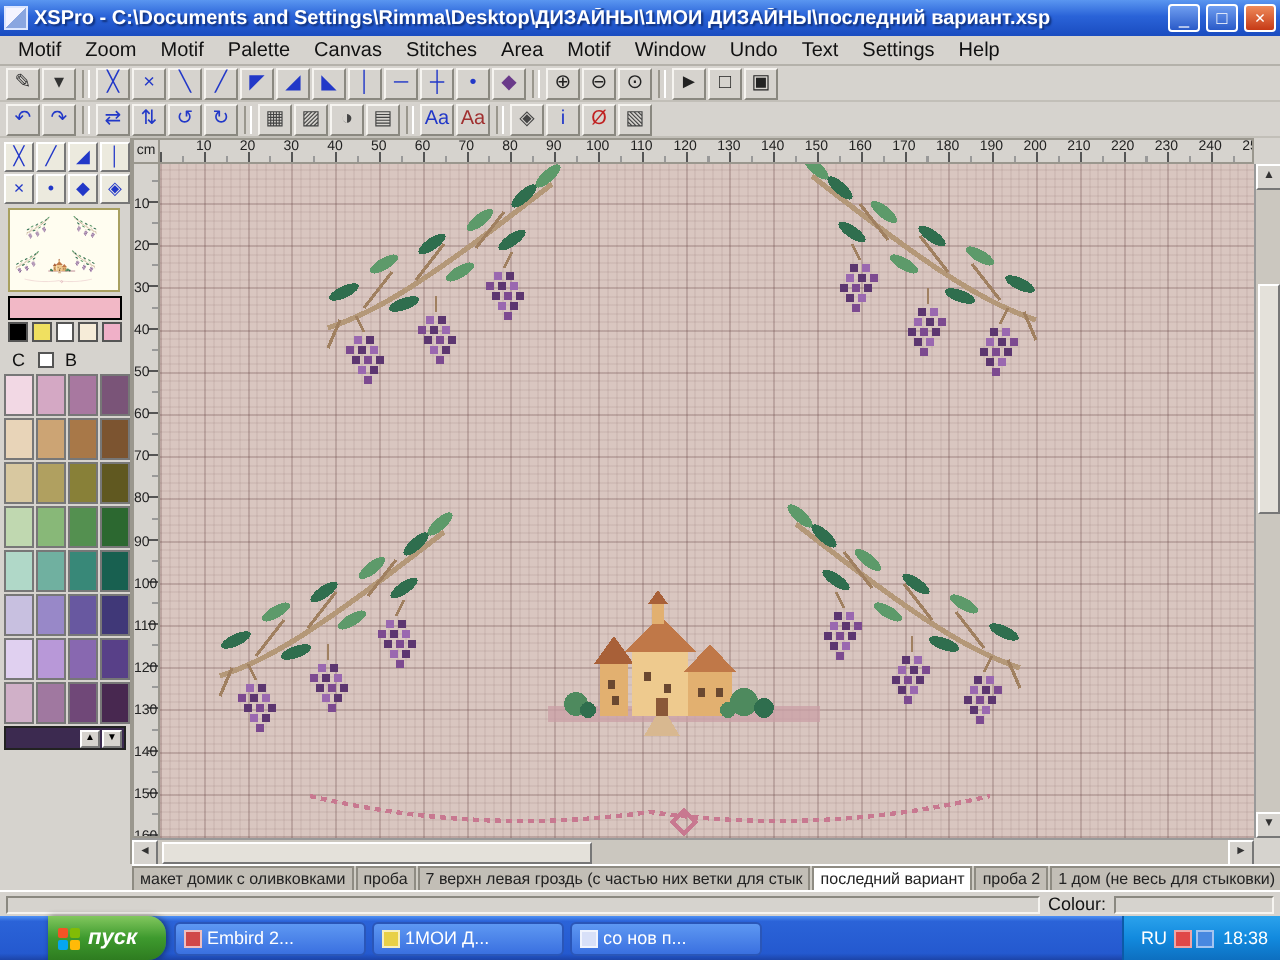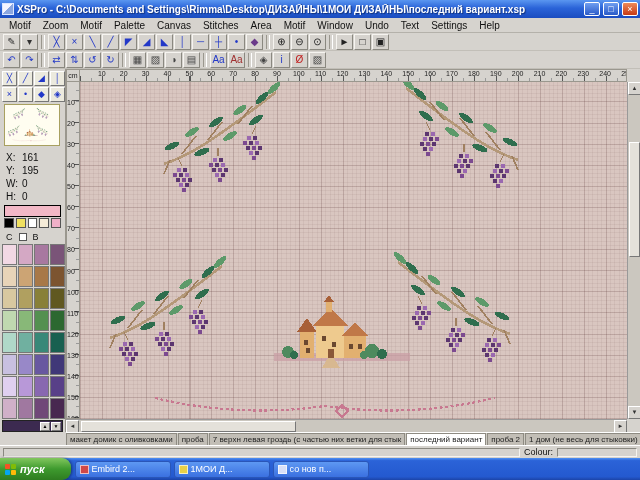--- a/index.html
+++ b/index.html
@@ -85,22 +85,22 @@
 
   
   .statusbar{position:absolute;top:445px;left:0;right:0;height:13px;background:#d6d3ce;border-top:1px solid #fff;display:flex;align-items:center;gap:4px;padding:0 3px;}
   .status-panel{flex:1;height:9px;border:1px solid;border-color:#8a8880 #f6f4f0 #f6f4f0 #8a8880;}
   .status-label{font-size:9px;color:#111;}
   .status-box{width:80px;height:9px;border:1px solid;border-color:#8a8880 #f6f4f0 #f6f4f0 #8a8880;}
 
   
   .taskbar{position:absolute;top:458px;left:0;right:0;height:22px;display:flex;align-items:center;gap:4px;
     background:linear-gradient(180deg,#4f91f4 0%,#2b63d8 12%,#2459cf 85%,#1c44a8 100%);}
-  .start{height:22px;padding:0 26px 0 5px;border:none;border-radius:0 9px 9px 0;color:#fff;font-style:italic;font-weight:bold;font-size:11px;
-    background:linear-gradient(180deg,#82c75e 0%,#3e9a2e 50%,#2e7c20 100%);display:flex;align-items:center;gap:4px;box-shadow:1px 0 3px rgba(0,0,0,.45);}
+  .start{height:22px;padding:0 14px 0 5px;border:none;border-radius:0 9px 9px 0;color:#fff;font-style:italic;font-weight:bold;font-size:11px;
+    background:linear-gradient(180deg,#82c75e 0%,#3e9a2e 50%,#2e7c20 100%);display:flex;align-items:center;gap:4px;box-shadow:1px 0 3px rgba(0,0,0,.45);margin-left:24px;}
   .win-logo{display:grid;grid-template-columns:5px 5px;grid-auto-rows:5px;gap:1px;}
   .win-logo span{display:block;border-radius:1px;}
   .tasks{display:flex;gap:3px;flex:1;overflow:hidden;}
   .task{flex:0 1 96px;height:17px;padding:0 4px;border-radius:3px;border:1px solid #2a56b8;color:#fff;font-size:9px;
     background:linear-gradient(180deg,#5e98f2,#3a70e0);display:flex;align-items:center;gap:3px;overflow:hidden;}
   .task.active{background:#1d4fc0;border-color:#143a90;}
   .task-icon{width:9px;height:9px;flex:none;border:1px solid rgba(255,255,255,.65);}
   .task-label{white-space:nowrap;overflow:hidden;}
   .tray{height:22px;margin-left:auto;padding:0 6px 0 8px;border-left:1px solid #0c5aa8;color:#fff;font-size:9px;display:flex;align-items:center;gap:4px;
     background:linear-gradient(180deg,#2ba2ec 0%,#128ade 50%,#0d6fc0 100%);}
@@ -423,26 +423,20 @@
             <circle cx="-54" cy="-6" r="6" fill="#4e8a5e"></circle>
             <circle cx="-48" cy="-3" r="4" fill="#2f6e4e"></circle>
             <circle cx="30" cy="-7" r="7" fill="#4e8a5e"></circle>
             <circle cx="40" cy="-4" r="5" fill="#2f6e4e"></circle>
             <circle cx="22" cy="-3" r="4" fill="#4e8a5e"></circle>
             <polygon points="-14,0 -8,0 -2,10 -20,10" fill="#d8b890"></polygon>
           </g>
           <path d="M 75 316 Q 160 336 245 324 Q 330 336 415 316" stroke="#c87890" stroke-width="2.2" fill="none" stroke-dasharray="3 2.5"></path>
           <rect x="258" y="325" width="8" height="8" fill="none" stroke="#c87890" stroke-width="2" transform="rotate(45 262 329)"></rect>
         </svg>
-    </div>
-    <div class="coords">
-      <div><span class="lab">X:</span><span>161</span></div>
-      <div><span class="lab">Y:</span><span>195</span></div>
-      <div><span class="lab">W:</span><span>0</span></div>
-      <div><span class="lab">H:</span><span>0</span></div>
     </div>
     <div class="current-color" id="curcolor" style="background: rgb(242, 184, 198);"></div>
     <div class="quick-row" id="quickswatches">
         <span class="qswatch" style="background: rgb(0, 0, 0);"></span>
         <span class="qswatch" style="background: rgb(240, 224, 96);"></span>
         <span class="qswatch" style="background: rgb(255, 255, 255);"></span>
         <span class="qswatch" style="background: rgb(246, 236, 216);"></span>
         <span class="qswatch" style="background: rgb(240, 176, 200);"></span>
       </div>
     <div class="cb-row">
@@ -820,15 +814,23 @@
         </button>
         <button class="task">
           <span class="task-icon" style="background: rgb(232, 208, 72);"></span>
           <span class="task-label">1МОИ Д...</span>
         </button>
         <button class="task">
           <span class="task-icon" style="background: rgb(216, 224, 248);"></span>
           <span class="task-label">со нов п...</span>
         </button>
       </div>
+    <div class="tray">
+      <span>RU</span>
+      <span id="trayicons" style="display:flex;gap:2px;">
+          <span class="tray-ic" style="background: rgb(224, 72, 72);"></span>
+          <span class="tray-ic" style="background: rgb(72, 136, 224);"></span>
+        </span>
+      <span>18:38</span>
+    </div>
   </div>
 
 </div>
 
 </body></html>

